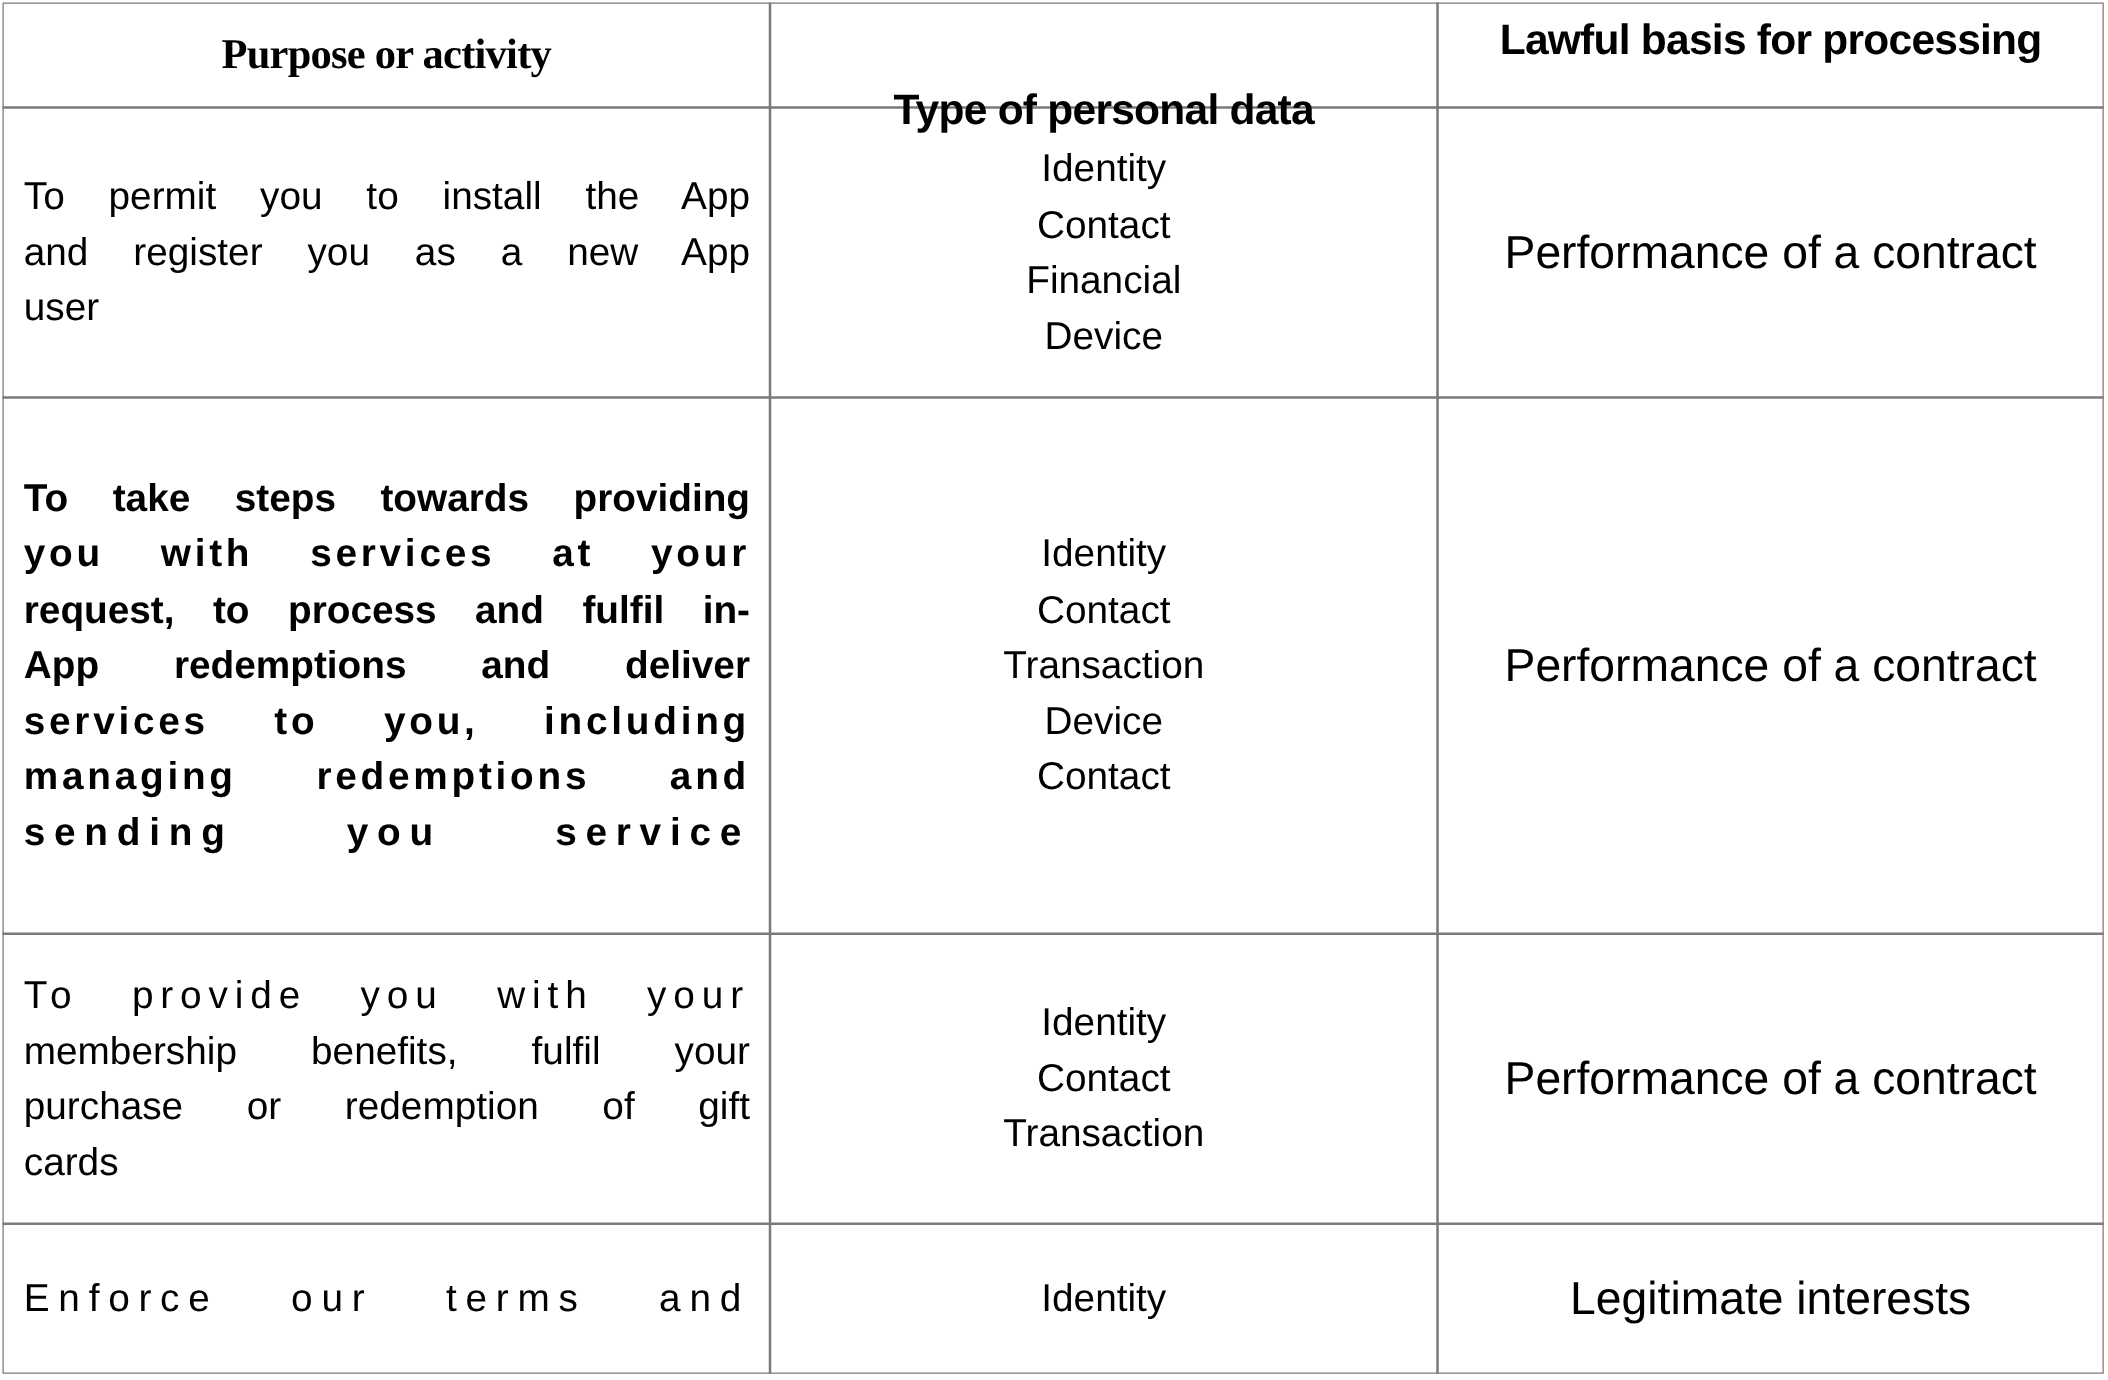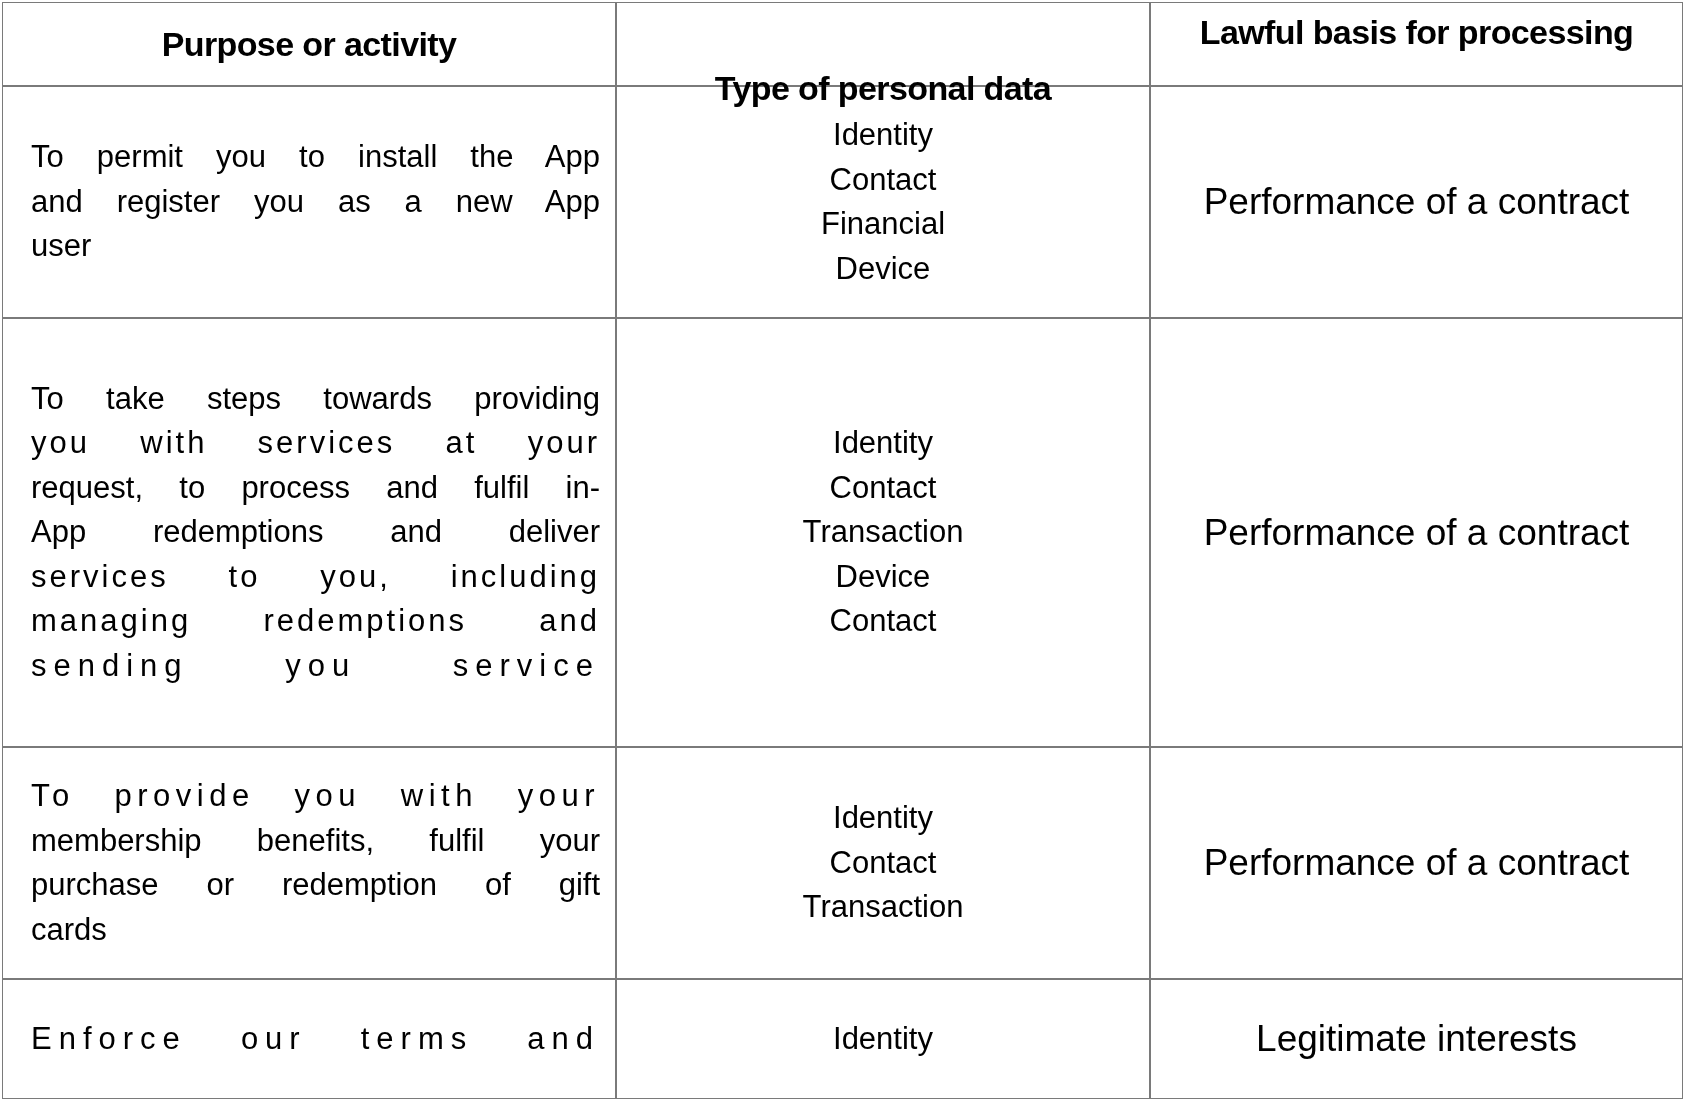--- a/index.html
+++ b/index.html
@@ -4,21 +4,21 @@
 <style>
   html, body { margin:0; padding:0; background:#ffffff; }
   body { width:1686px; height:1104px; position:relative; overflow:hidden;
          font-family:"Liberation Sans", sans-serif; color:#000; }
   .grid { position:absolute; left:2px; top:2px; width:1681px; height:1097px;
           border:1.5px solid #7a7a7a; box-sizing:border-box; }
   .vline { position:absolute; top:2px; width:1.5px; height:1097px; background:#7a7a7a; }
   .hline { position:absolute; left:2px; width:1681px; height:1.5px; background:#7a7a7a; }
   .cell { position:absolute; display:flex; align-items:center; box-sizing:border-box; }
   .hdr { justify-content:center; font-weight:bold; font-size:34px; letter-spacing:-0.6px; }
-  .c1 { padding-left:29px; padding-right:16px;justify-content:flex-end; }
+  .c1 { padding-left:17px; padding-right:16px;justify-content:flex-end; }
   .c1 .para { width:100%; font-size:31px; line-height:44.5px; }
   .c1 .ln { display:block; text-align:justify; text-align-last:justify; white-space:nowrap; }
   .c1 .ln.last { text-align:left; text-align-last:left; }
   .c1 .ln.wide { letter-spacing:3px; }
   .c1 .ln.wider { letter-spacing:5.5px; }
   .c1 .ln.widest { letter-spacing:7px; }
   .c2 { justify-content:center; }
   .c2 .list { text-align:center; font-size:31px; line-height:44.5px; }
   .c2 .list span { display:block; }
   .c3 { justify-content:center; font-size:37px; }
@@ -28,42 +28,42 @@
 
 <div>
   <div class="grid"></div>
   <div class="vline" style="left:615px"></div>
   <div class="vline" style="left:1149px"></div>
   <div class="hline" style="top:85px"></div>
   <div class="hline" style="top:317px"></div>
   <div class="hline" style="top:746px"></div>
   <div class="hline" style="top:978px"></div>
 
-  <div class="cell hdr" style="left:2px;top:2px;width:614px;height:84px;">Purpose or activity</div>
+  <div class="cell hdr" style="left:2px;top:2px;width:614px;height:84px;font-family:Liberation Serif, serif;">Purpose or activity</div>
   <div class="cell hdr" style="left:616px;top:2px;width:534px;height:84px;margin-top:44px;">Type of personal data</div>
   <div class="cell hdr" style="left:1150px;top:2px;width:533px;height:60px;">Lawful basis for processing</div>
 
   <div class="cell c1" style="left:2px;top:86px;width:614px;height:232px;">
     <div class="para">
       <span class="ln">To permit you to install the App</span>
       <span class="ln">and register you as a new App</span>
       <span class="ln last">user</span>
     </div>
   </div>
   <div class="cell c2" style="left:616px;top:86px;width:534px;height:232px;">
     <div class="list">
       <span>Identity</span>
       <span>Contact</span>
       <span>Financial</span>
       <span>Device</span>
     </div>
   </div>
   <div class="cell c3" style="left:1150px;top:86px;width:533px;height:232px;">Performance of a contract</div>
 
-  <div class="cell c1" style="left:2px;top:318px;width:614px;height:429px;">
+  <div class="cell c1" style="left:2px;top:318px;width:614px;height:429px;font-weight:bold;">
     <div class="para">
       <span class="ln">To take steps towards providing</span>
       <span class="ln wide">you with services at your</span>
       <span class="ln">request, to process and fulfil in-</span>
       <span class="ln">App redemptions and deliver</span>
       <span class="ln wide">services to you, including</span>
       <span class="ln wide">managing redemptions and</span>
       <span class="ln widest">sending you service</span>
     </div>
   </div>

